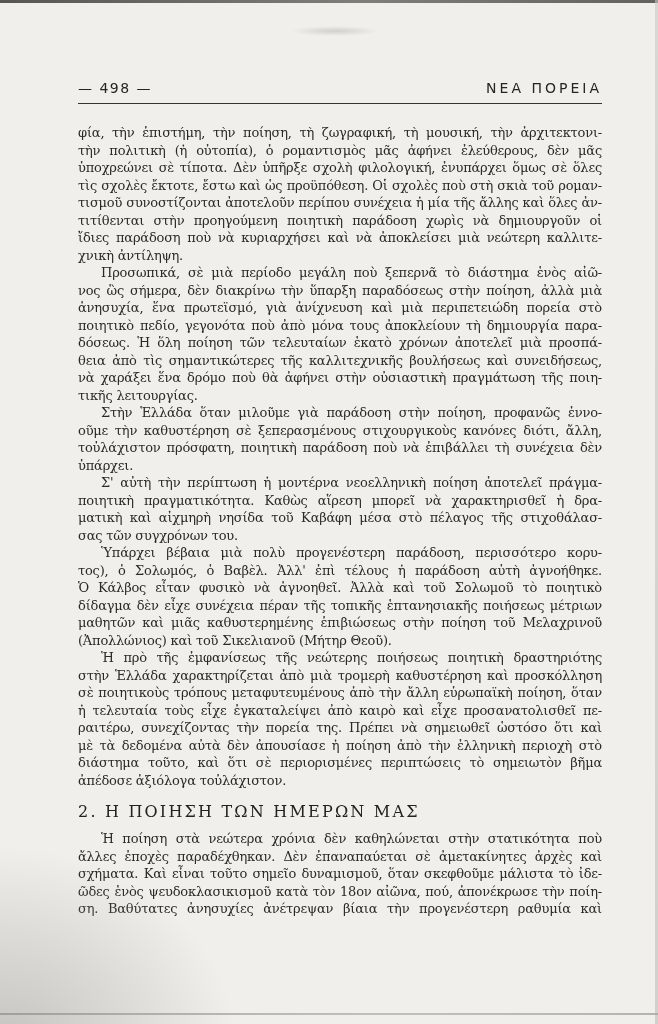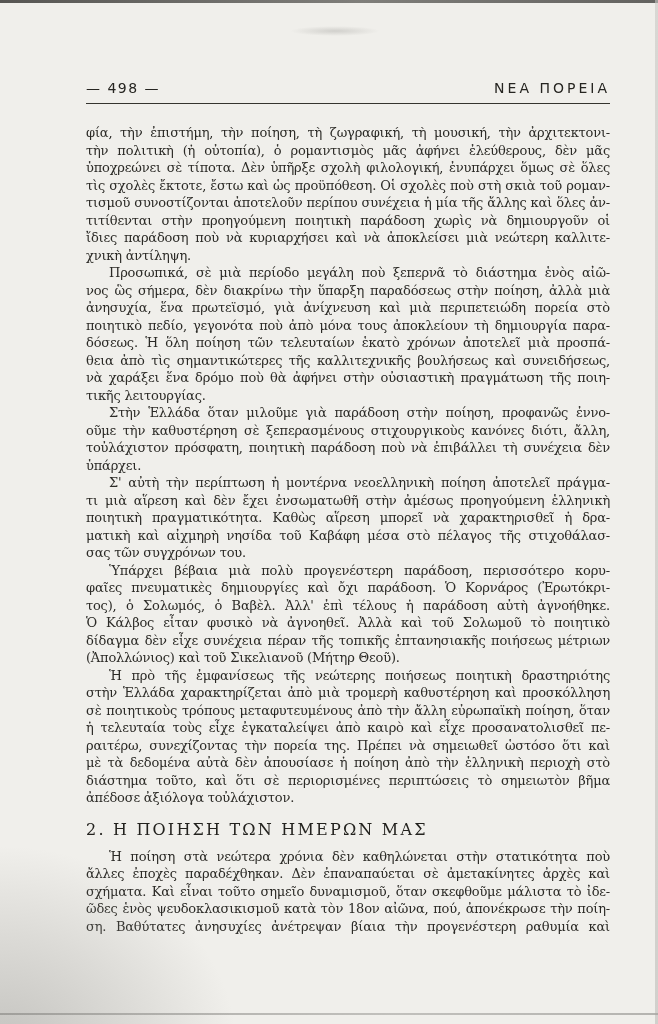--- a/index.html
+++ b/index.html
@@ -42,21 +42,21 @@
     background: radial-gradient(ellipse at 20% 80%, rgba(140,139,135,.45) 0%, rgba(160,159,155,.25) 40%, rgba(170,169,165,0) 70%);
     pointer-events: none;
   }
   .smudge-top {
     position: absolute; left: 290px; top: 26px; width: 90px; height: 10px;
     background: radial-gradient(ellipse at center, rgba(150,149,145,.35), rgba(150,149,145,0) 70%);
   }
 
   .content {
     position: absolute;
-    left: 86px;
+    left: 78px;
     top: 80px;
     width: 524px;
   }
 
   .running-header {
     display: flex;
     justify-content: space-between;
     align-items: baseline;
     font-family: "DejaVu Sans", sans-serif;
     font-size: 14px;
@@ -138,31 +138,30 @@
           <div class="line last">τικῆς λειτουργίας.</div>
         </div>
         <div class="paragraph">
           <div class="line indent">Στὴν Ἑλλάδα ὅταν μιλοῦμε γιὰ παράδοση στὴν ποίηση, προφανῶς ἐννο-</div>
           <div class="line">οῦμε τὴν καθυστέρηση σὲ ξεπερασμένους στιχουργικοὺς κανόνες διότι, ἄλλη,</div>
           <div class="line">τοὐλάχιστον πρόσφατη, ποιητικὴ παράδοση ποὺ νὰ ἐπιβάλλει τὴ συνέχεια δὲν</div>
           <div class="line last">ὑπάρχει.</div>
         </div>
         <div class="paragraph">
           <div class="line indent">Σ' αὐτὴ τὴν περίπτωση ἡ μοντέρνα νεοελληνικὴ ποίηση ἀποτελεῖ πράγμα-</div>
-          <div class="line">τι μιὰ αἵρεση καὶ δὲν ἔχει ἐνσωματωθῆ στὴν ἀμέσως προηγούμενη ἑλληνικὴ</div>
           <div class="line">ποιητικὴ πραγματικότητα. Καθὼς αἵρεση μπορεῖ νὰ χαρακτηρισθεῖ ἡ δρα-</div>
           <div class="line">ματικὴ καὶ αἰχμηρὴ νησίδα τοῦ Καβάφη μέσα στὸ πέλαγος τῆς στιχοθάλασ-</div>
           <div class="line last">σας τῶν συγχρόνων του.</div>
         </div>
         <div class="paragraph">
           <div class="line indent">Ὑπάρχει βέβαια μιὰ πολὺ προγενέστερη παράδοση, περισσότερο κορυ-</div>
-          <div class="line">φαῖες πνευματικὲς δημιουργίες καὶ ὄχι παράδοση. Ὁ Κορνάρος (Ἐρωτόκρι-</div>
           <div class="line">τος), ὁ Σολωμός, ὁ Βαβὲλ. Ἀλλ' ἐπὶ τέλους ἡ παράδοση αὐτὴ ἀγνοήθηκε.</div>
           <div class="line">Ὁ Κάλβος εἶταν φυσικὸ νὰ ἀγνοηθεῖ. Ἀλλὰ καὶ τοῦ Σολωμοῦ τὸ ποιητικὸ</div>
           <div class="line">δίδαγμα δὲν εἶχε συνέχεια πέραν τῆς τοπικῆς ἑπτανησιακῆς ποιήσεως μέτριων</div>
+          <div class="line">μαθητῶν καὶ μιᾶς καθυστερημένης ἐπιβιώσεως στὴν ποίηση τοῦ Μελαχρινοῦ</div>
           <div class="line last">(Ἀπολλώνιος) καὶ τοῦ Σικελιανοῦ (Μήτηρ Θεοῦ).</div>
         </div>
         <div class="paragraph">
           <div class="line indent">Ἡ πρὸ τῆς ἐμφανίσεως τῆς νεώτερης ποιήσεως ποιητικὴ δραστηριότης</div>
           <div class="line">στὴν Ἑλλάδα χαρακτηρίζεται ἀπὸ μιὰ τρομερὴ καθυστέρηση καὶ προσκόλληση</div>
           <div class="line">σὲ ποιητικοὺς τρόπους μεταφυτευμένους ἀπὸ τὴν ἄλλη εὐρωπαϊκὴ ποίηση, ὅταν</div>
           <div class="line">ἡ τελευταία τοὺς εἶχε ἐγκαταλείψει ἀπὸ καιρὸ καὶ εἶχε προσανατολισθεῖ πε-</div>
           <div class="line">ραιτέρω, συνεχίζοντας τὴν πορεία της. Πρέπει νὰ σημειωθεῖ ὡστόσο ὅτι καὶ</div>
           <div class="line">μὲ τὰ δεδομένα αὐτὰ δὲν ἀπουσίασε ἡ ποίηση ἀπὸ τὴν ἑλληνικὴ περιοχὴ στὸ</div>
           <div class="line">διάστημα τοῦτο, καὶ ὅτι σὲ περιορισμένες περιπτώσεις τὸ σημειωτὸν βῆμα</div>

